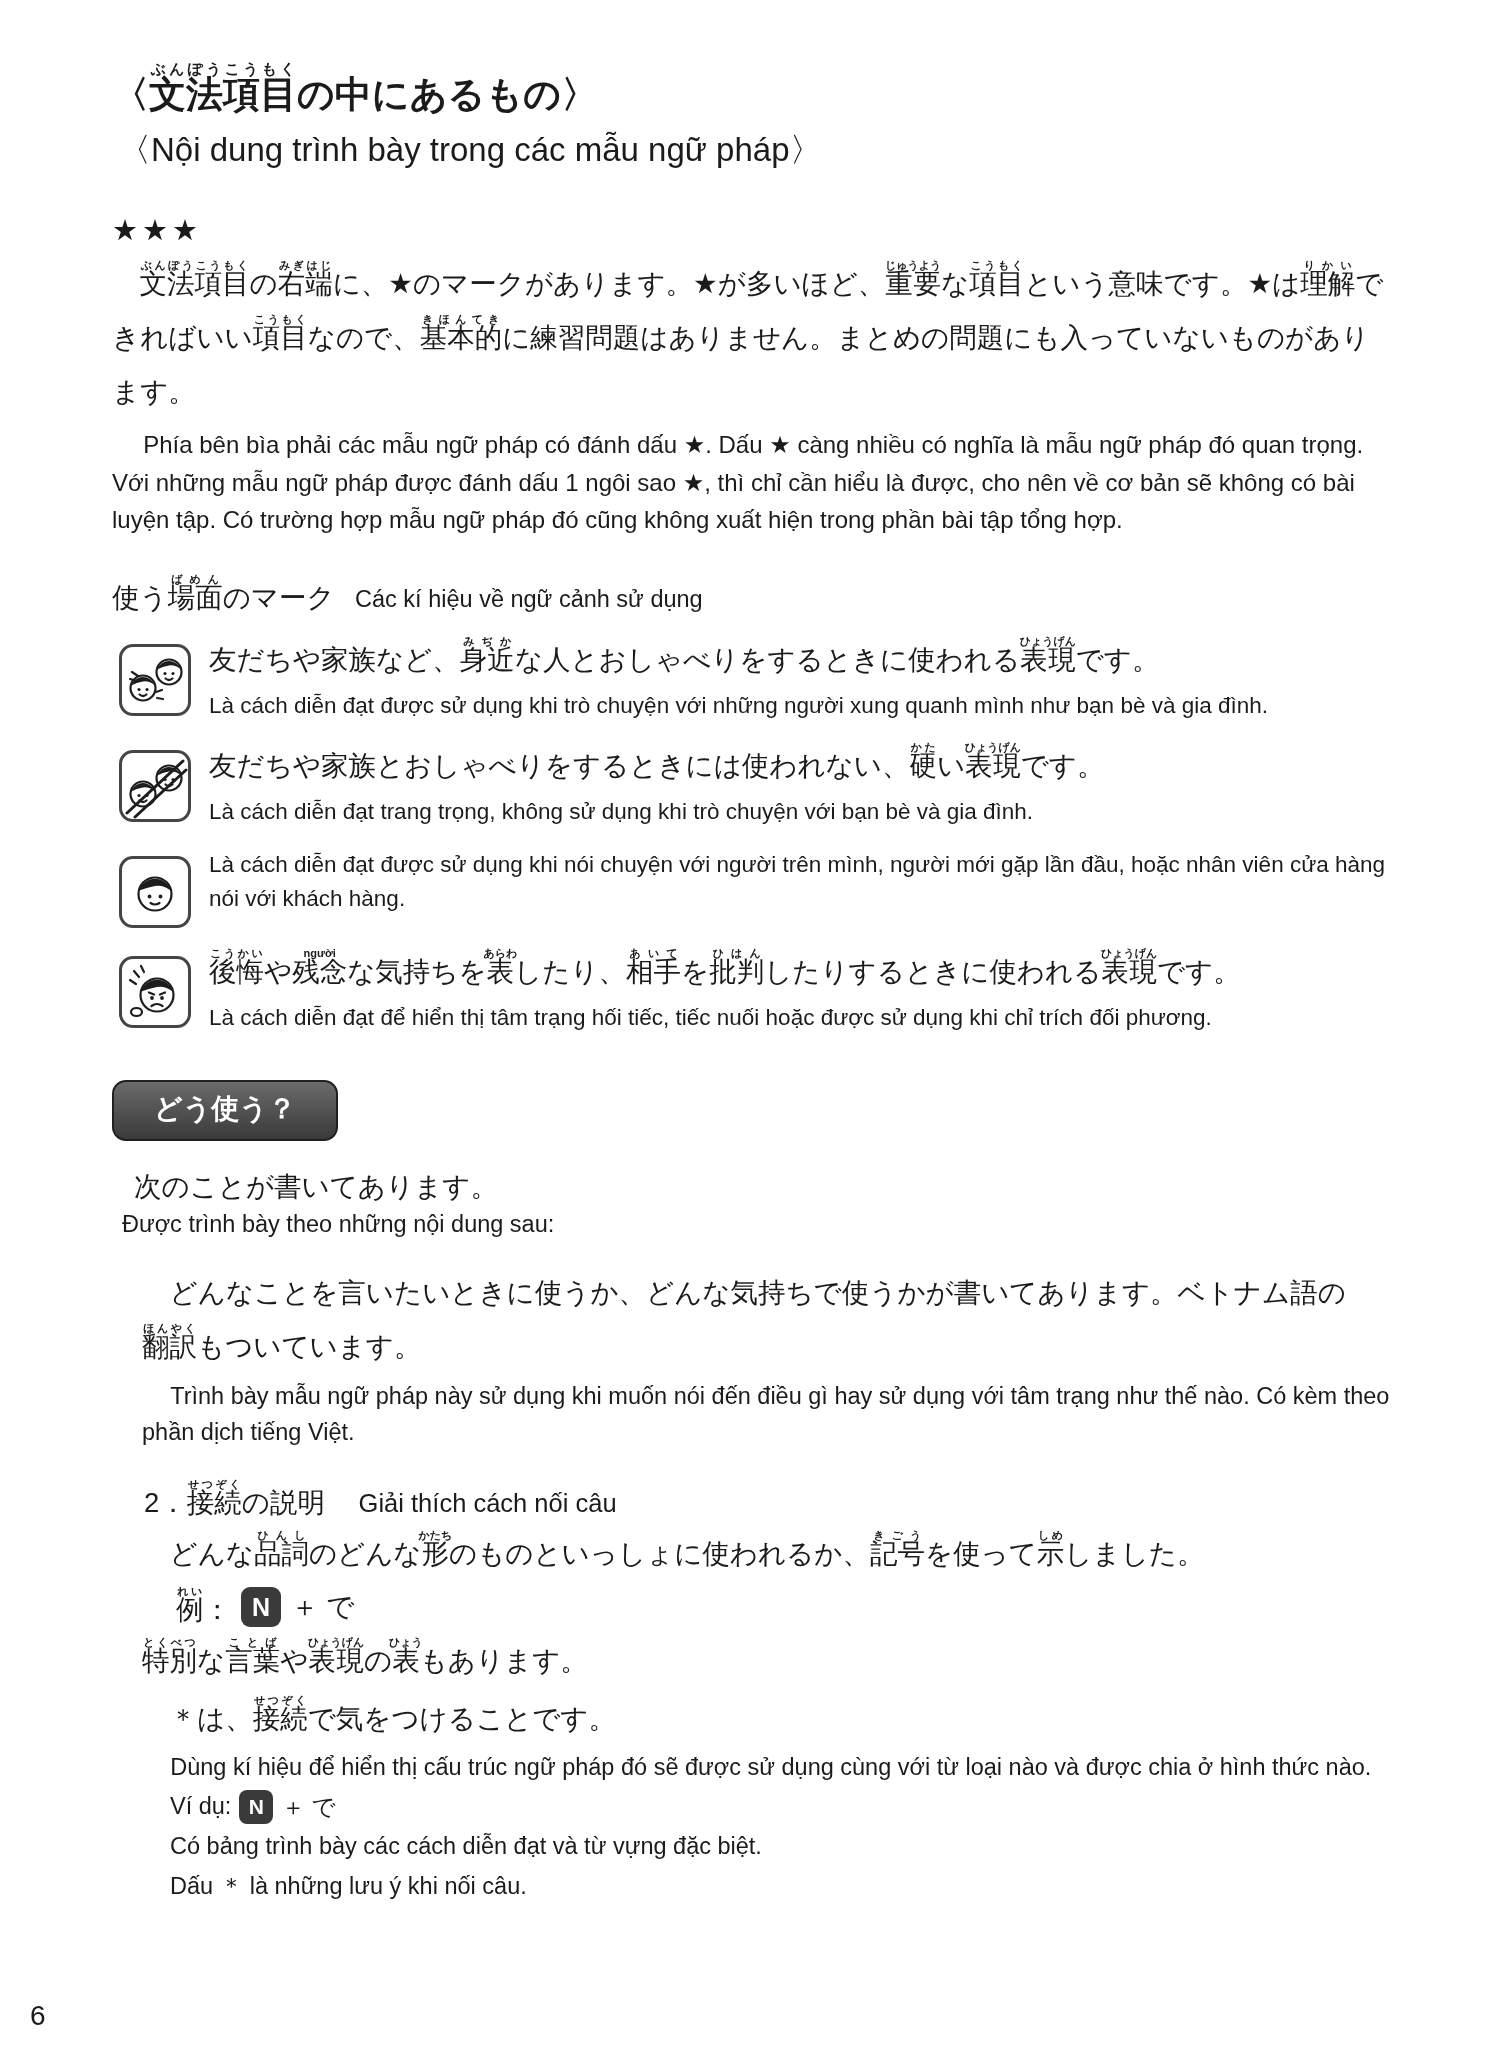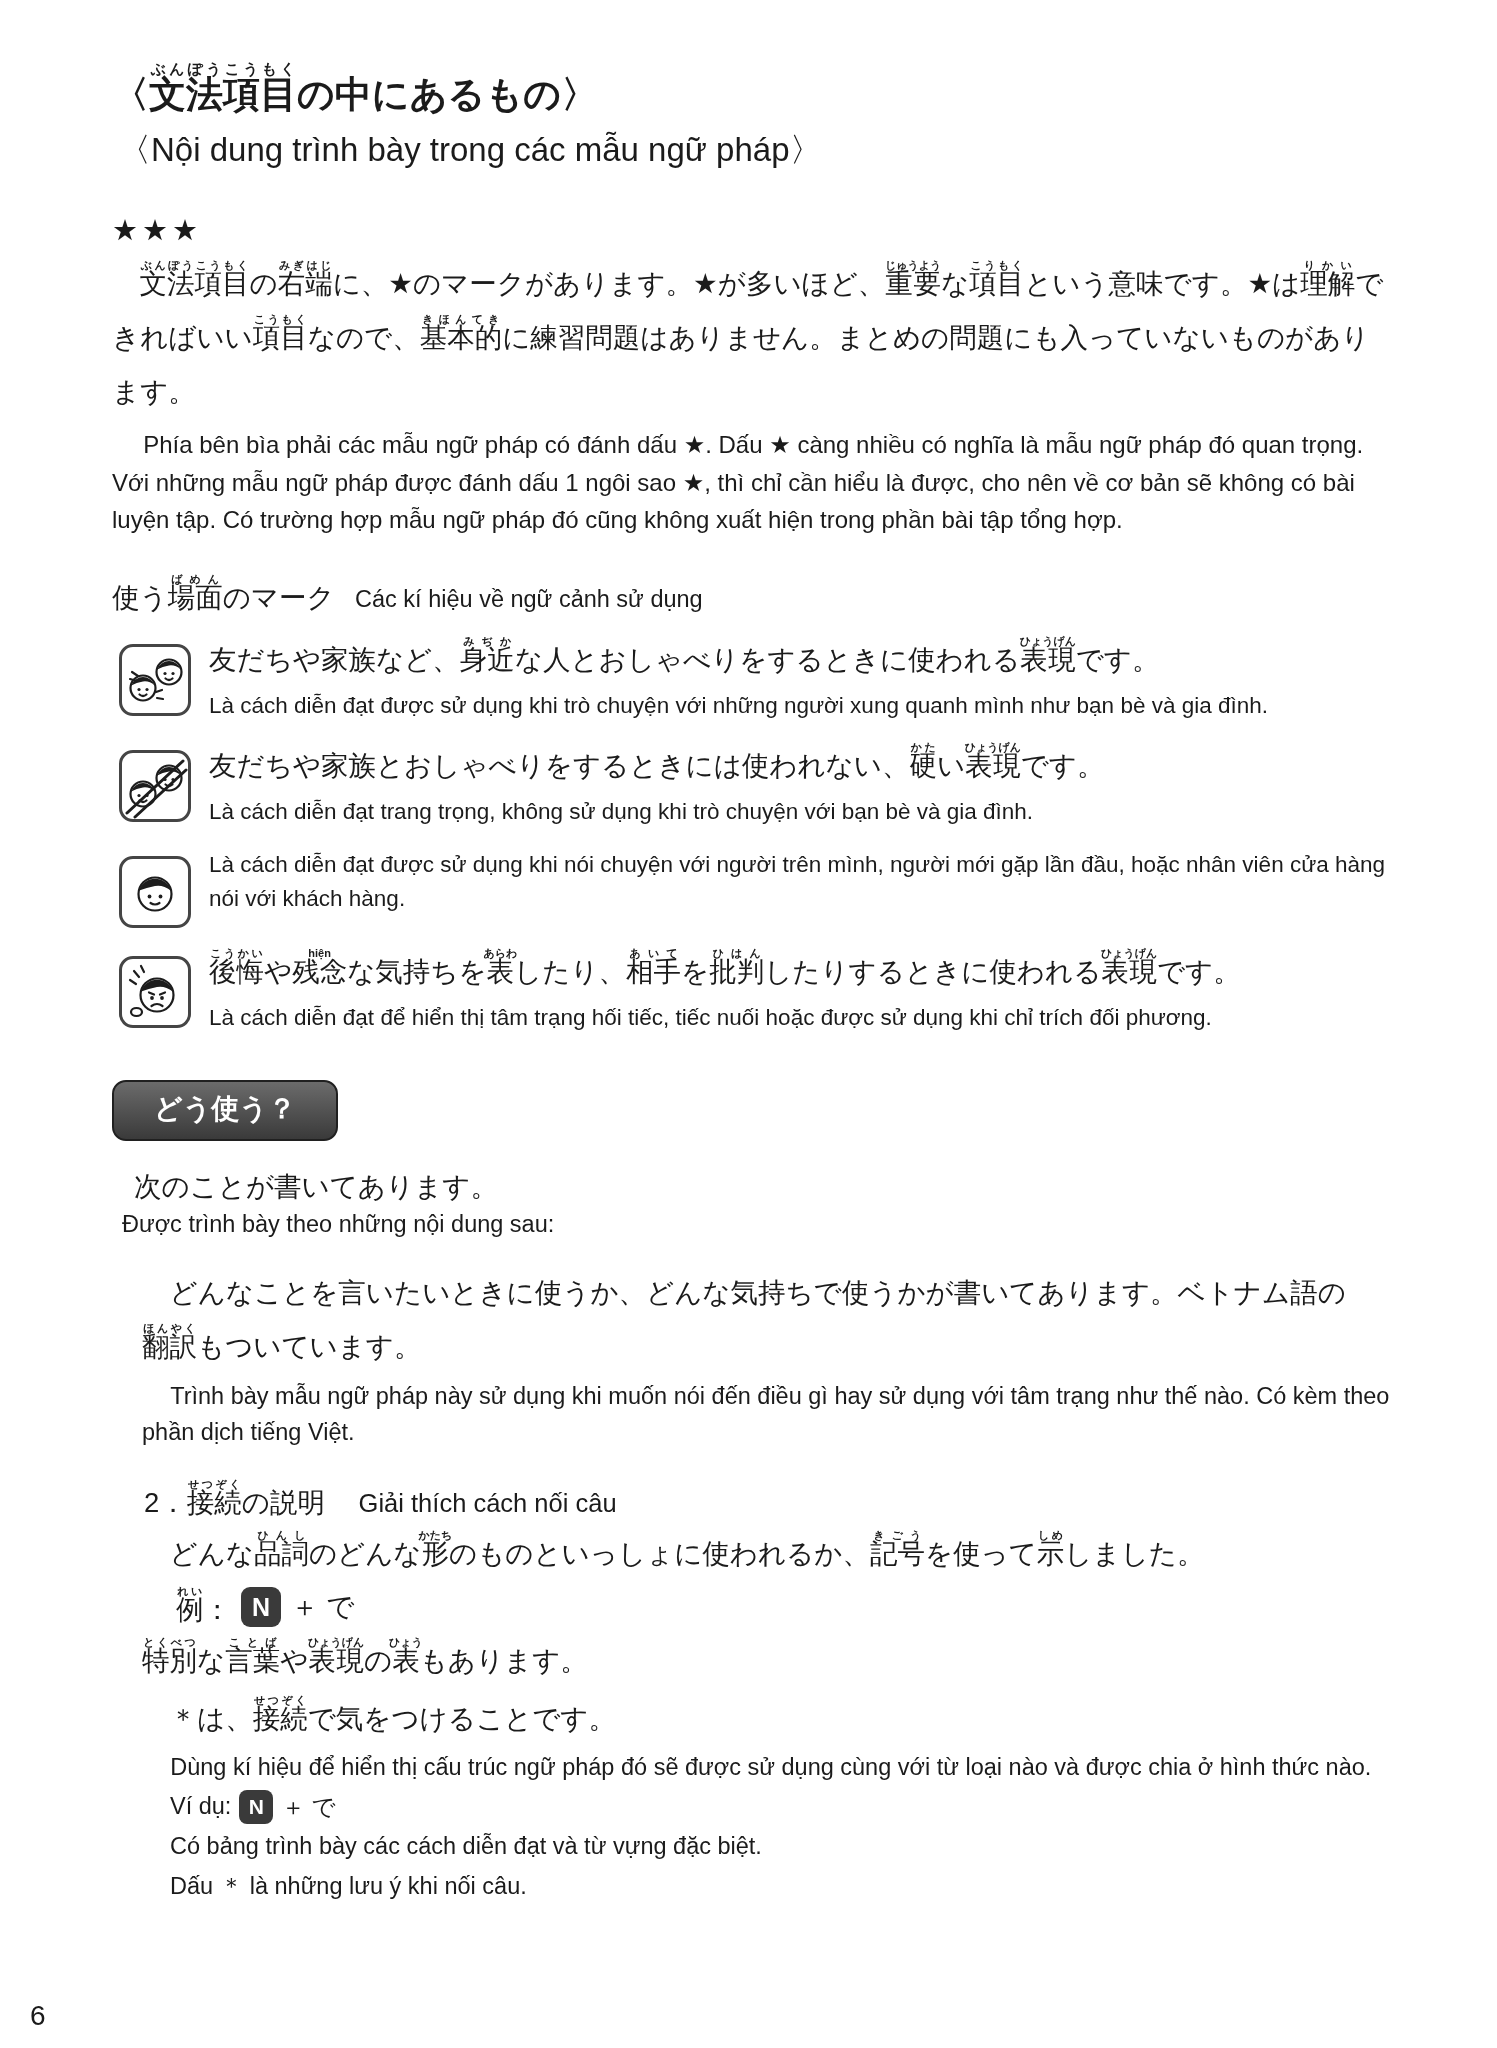--- a/index.html
+++ b/index.html
@@ -149,21 +149,21 @@
           <path d="M27 33.5 L32 35.5 M43 33.5 L38 35.5"></path>
           <path d="M12 12 l5 6 M8 21 l6 4 M19 7 l3 6"></path>
           <ellipse cx="14.5" cy="53" rx="5.5" ry="4" fill="#fff"></ellipse>
         </g>
         <path d="M19.2 32.5 A16.5 16.5 0 0 1 50.8 32.5 Q43 26.5 35 28 Q26.5 29.5 19.2 32.5 Z" fill="#1d1d1d"></path>
         <circle cx="30" cy="39" r="1.9" fill="#1d1d1d"></circle>
           <circle cx="40" cy="39" r="1.9" fill="#1d1d1d"></circle>
       </svg>
     </div>
     <div class="scene-text">
-      <div class="scene-jp"><ruby>後悔<rt>こうかい</rt></ruby>や<ruby>残念<rt>hiện</rt></ruby>な気持ちを<ruby>表<rt>あらわ</rt></ruby>したり、<ruby>相手<rt>あいて</rt></ruby>を<ruby>批判<rt>ひはん</rt></ruby>したりするときに使われる<ruby>表現<rt>ひょうげん</rt></ruby>です。</div>
+      <div class="scene-jp"><ruby>後悔<rt>こうかい</rt></ruby>や<ruby>残念<rt>người</rt></ruby>な気持ちを<ruby>表<rt>あらわ</rt></ruby>したり、<ruby>相手<rt>あいて</rt></ruby>を<ruby>批判<rt>ひはん</rt></ruby>したりするときに使われる<ruby>表現<rt>ひょうげん</rt></ruby>です。</div>
       <div class="scene-vn">Là cách diễn đạt để hiển thị tâm trạng hối tiếc, tiếc nuối hoặc được sử dụng khi chỉ trích đối phương.</div>
     </div>
   </div>
 
   <div class="badge-row">
     <span class="badge">どう使う？</span>
   </div>
 
   <p class="intro-jp">次のことが書いてあります。</p>
   <p class="intro-vn">Được trình bày theo những nội dung sau:</p>

